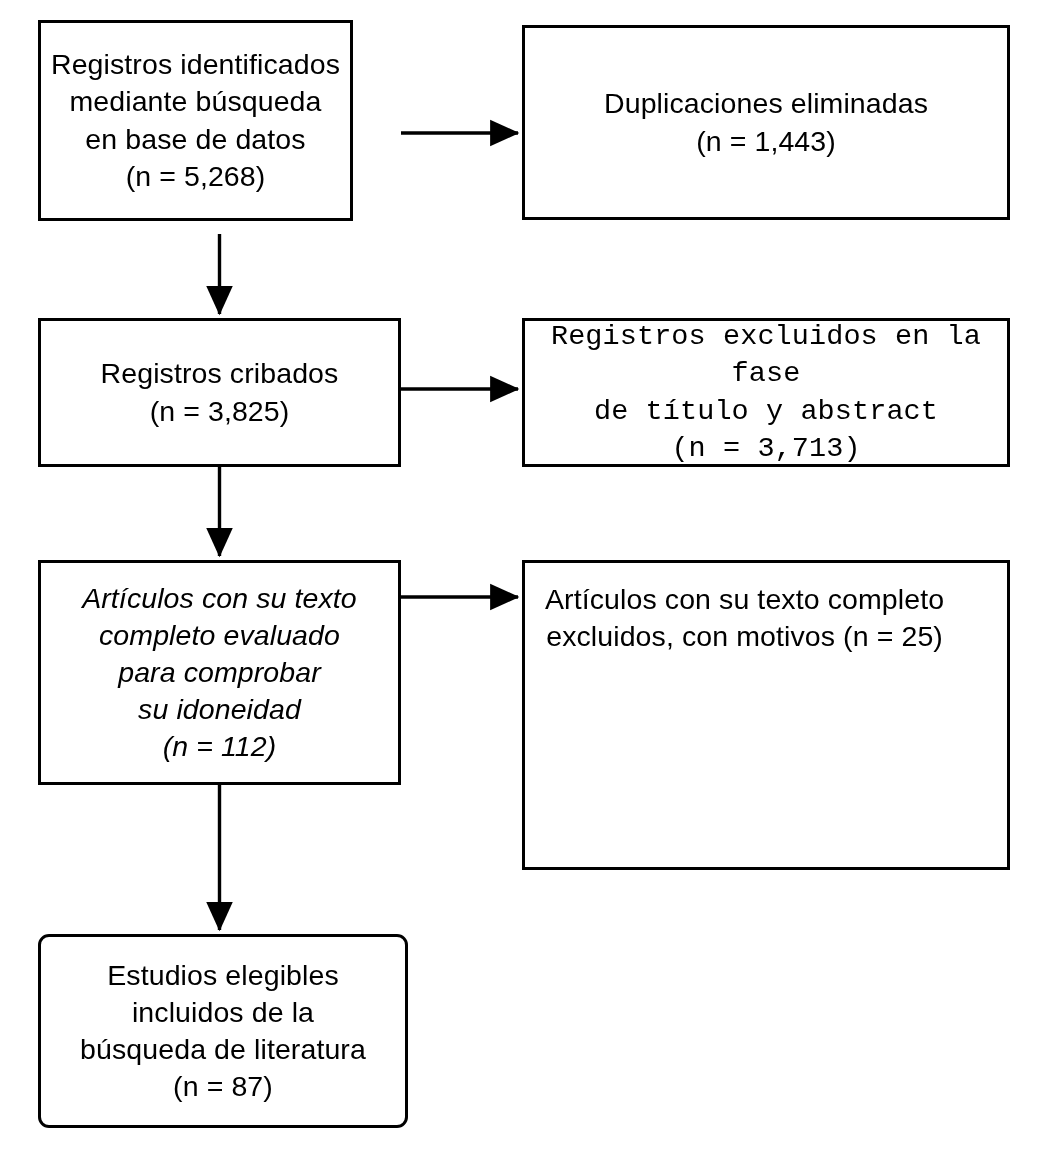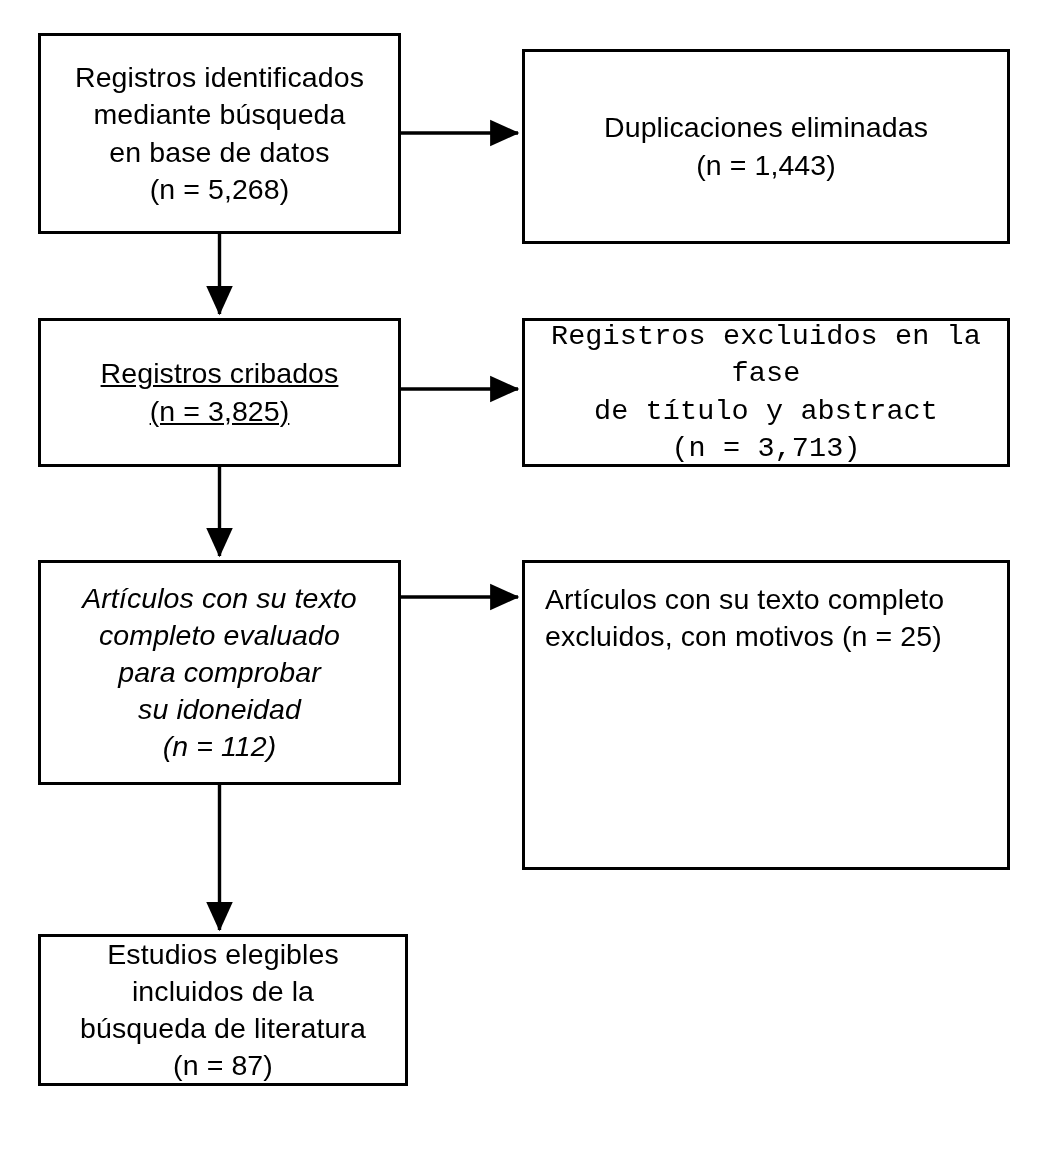--- a/index.html
+++ b/index.html
@@ -33,21 +33,21 @@
     align-items: flex-start;
   }
   .box-text {
     font-size: 28.5px;
     line-height: 1.30;
     text-align: center;
     white-space: pre-line;
     letter-spacing: 0.1px;
   }
   .align-left .box-text {
-    text-align: left;
+    text-align: center;
   }
   .box-text.spaced-block {
     margin: 0;
   }
   .gap-block {
     height: 26px;
   }
   svg.connector-layer {
     position: absolute;
     left: 0;
@@ -87,33 +87,33 @@
 
     <g>
       <line x1="401" y1="597" x2="518" y2="597" stroke="#000000" stroke-width="3.4" marker-end="url(#arrowhead)"></line>
     </g>
 
     <g>
       <line x1="219.5" y1="785" x2="219.5" y2="930" stroke="#000000" stroke-width="3.4" marker-end="url(#arrowhead)"></line>
     </g>
   </svg>
 
-  <div class="flow-box" style="left:38px; top:33px; width:363px; height:201px;">
+  <div class="flow-box" style="left:38px; top:20px; width:315px; height:201px;">
     <div class="box-text">Registros identificados
 mediante búsqueda
 en base de datos
 (n = 5,268)</div>
   </div>
 
-  <div class="flow-box" style="left:522px; top:49px; width:488px; height:195px;">
+  <div class="flow-box" style="left:522px; top:25px; width:488px; height:195px;">
     <div class="box-text">Duplicaciones eliminadas
 (n = 1,443)</div>
   </div>
 
-  <div class="flow-box" style="left:38px; top:318px; width:363px; height:149px;text-decoration:underline;">
+  <div class="flow-box" style="left:38px; top:318px; width:363px; height:149px;">
     <div class="box-text">Registros cribados
 (n = 3,825)</div>
   </div>
 
   <div class="flow-box" style="left:522px; top:318px; width:488px; height:149px;font-family:Liberation Mono, monospace;">
     <div class="box-text">Registros excluidos en la fase
 de título y abstract
 (n = 3,713)</div>
   </div>
 
@@ -124,20 +124,20 @@
 su idoneidad
 (n = 112)</div>
   </div>
 
   <div class="flow-box align-left" style="left:522px; top:560px; width:488px; height:310px; padding:18px 0 18px 20px; justify-content:flex-start;">
     <div class="box-text spaced-block">Artículos con su texto completo
 excluidos, con motivos (n = 25)</div>
     <div class="gap-block"></div>
   </div>
 
-  <div class="flow-box" style="left:38px; top:934px; width:370px; height:152px;">
+  <div class="flow-box" style="left:38px; top:934px; width:370px; height:194px;border-radius:11px;">
     <div class="box-text">Estudios elegibles
 incluidos de la
 búsqueda de literatura
 (n = 87)</div>
   </div>
 
 </div>
 
 </body></html>

